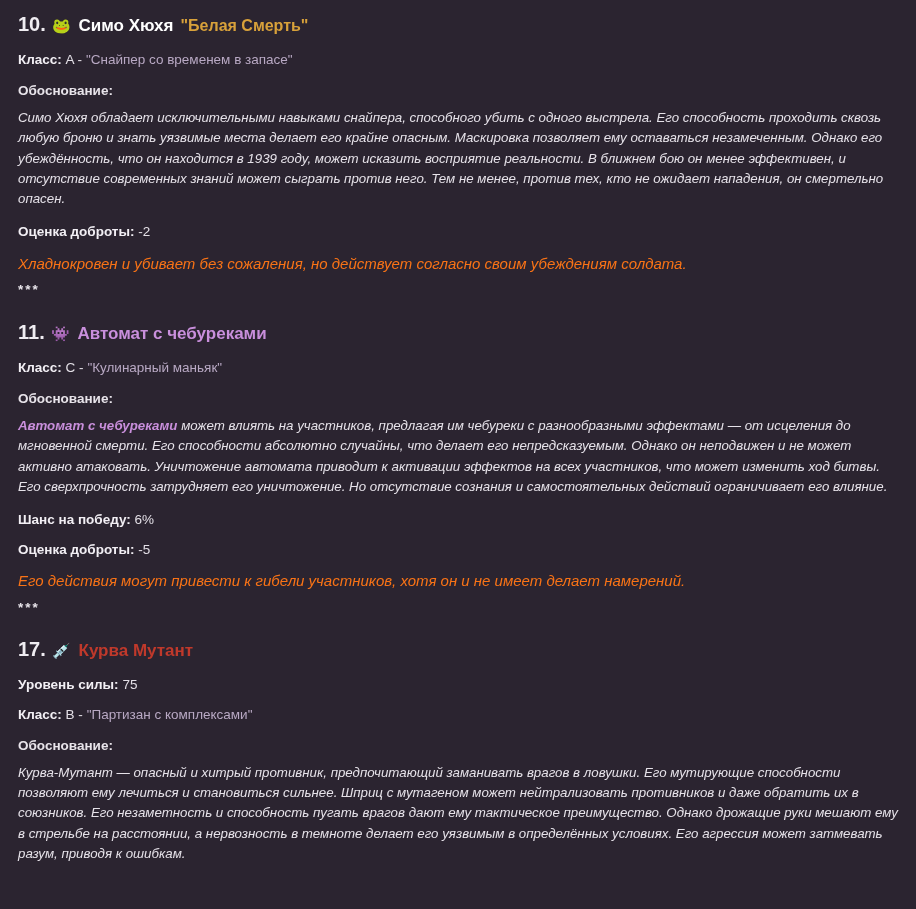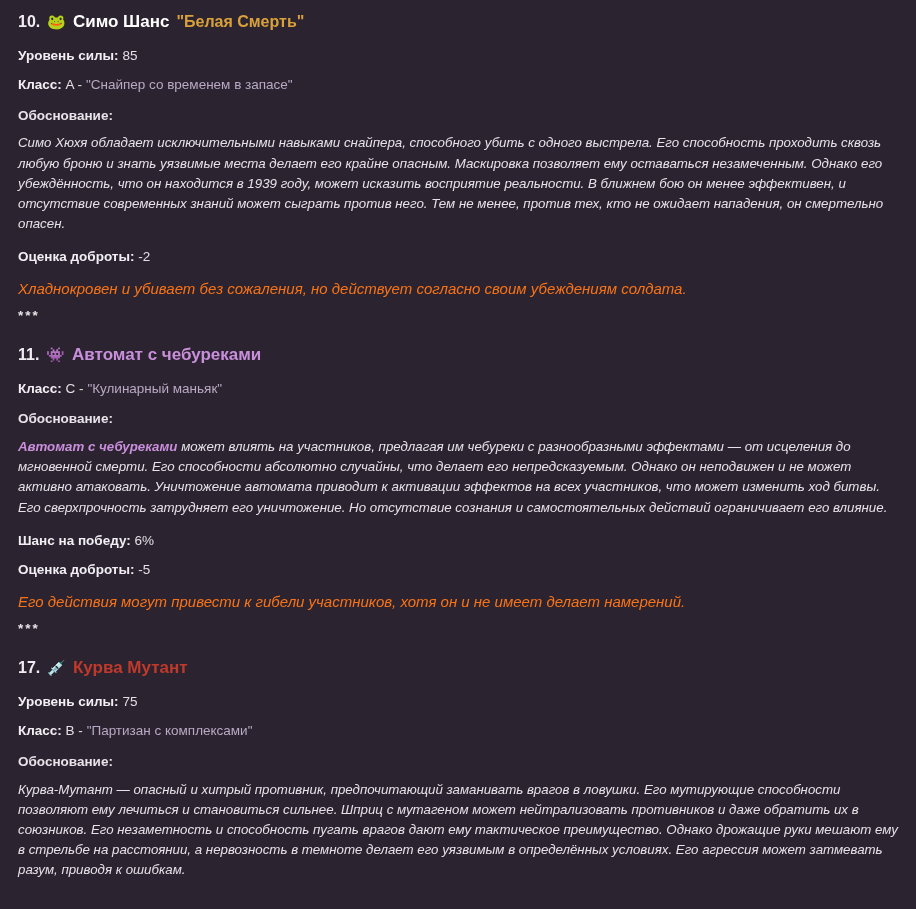--- a/index.html
+++ b/index.html
@@ -30,21 +30,21 @@
     margin: 0;
     padding: 10px 0 6px 0;
     display: flex;
     align-items: baseline;
     gap: 7px;
     flex-wrap: wrap;
   }
   .num {
     color: #f0edf2;
     font-weight: bold;
-    font-size: 16px;
+    font-size: 20px;
   }
   .emoji {
     font-size: 15px;
     line-height: 1;
   }
   .name {
     font-weight: bold;
   }
   .name.white { color: #ffffff; }
   .name.purple { color: #c98fdc; }
@@ -105,27 +105,23 @@
 </style>
 </head>
 <body>
 
 <div class="page">
 
   <div class="entry">
     <div class="entry-title">
       <span class="num">10.</span>
       <span class="emoji">🐸</span>
-      <span class="name white">Симо Шанс</span>
+      <span class="name white">Симо Хюхя</span>
       <span class="nickname">"Белая Смерть"</span>
     </div>
-    <p class="field">
-      <b>Уровень силы:</b>
-      <span class="val">85</span>
-    </p>
     <p class="field">
       <b>Класс:</b>
       <span class="val">A -</span>
       <span class="quote">"Снайпер со временем в запасе"</span>
     </p>
     <p class="reason-label">Обоснование:</p>
     <p class="body-text">Симо Хюхя обладает исключительными навыками снайпера, способного убить с одного выстрела. Его способность проходить сквозь любую броню и знать уязвимые места делает его крайне опасным. Маскировка позволяет ему оставаться незамеченным. Однако его убеждённость, что он находится в 1939 году, может исказить восприятие реальности. В ближнем бою он менее эффективен, и отсутствие современных знаний может сыграть против него. Тем не менее, против тех, кто не ожидает нападения, он смертельно опасен.</p>
     <p class="field">
       <b>Оценка доброты:</b>
       <span class="val">-2</span>

